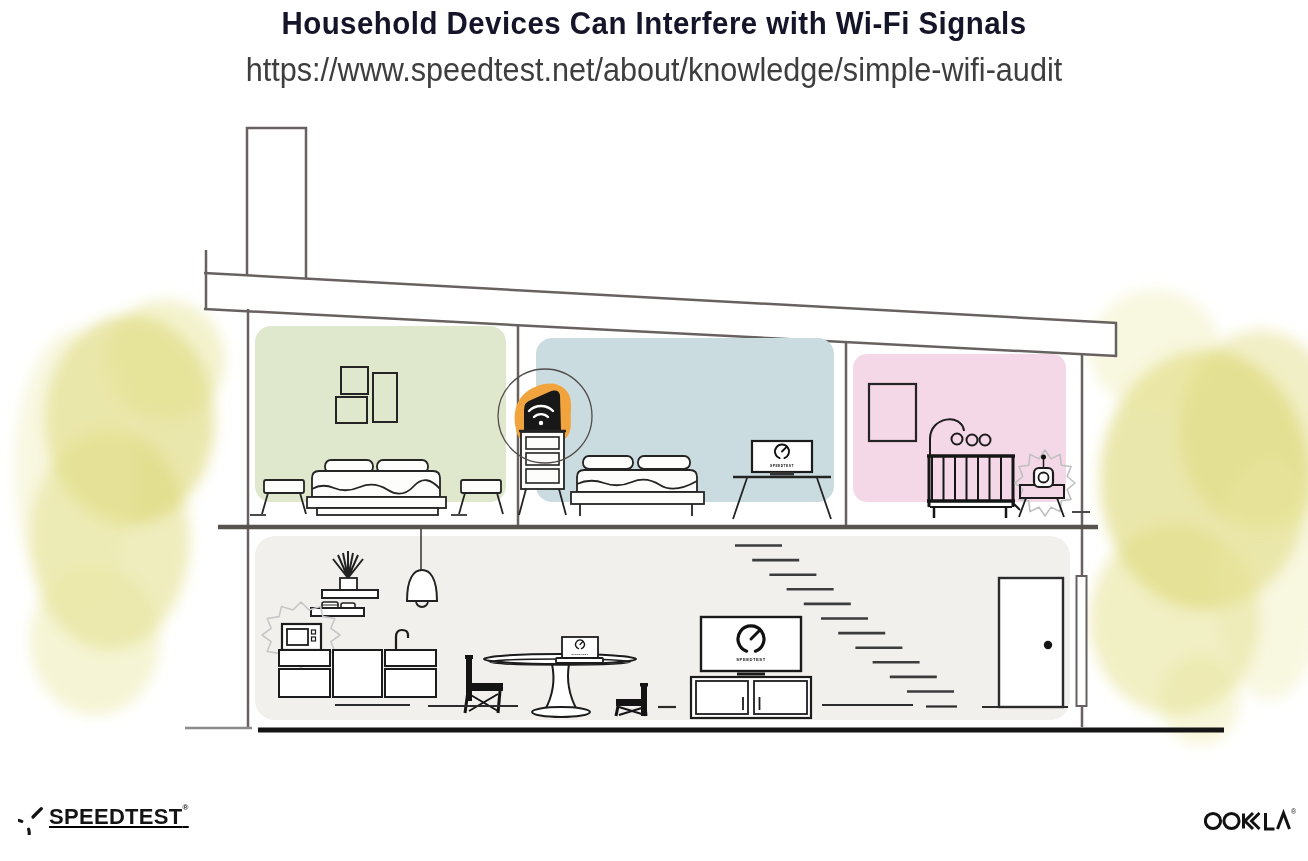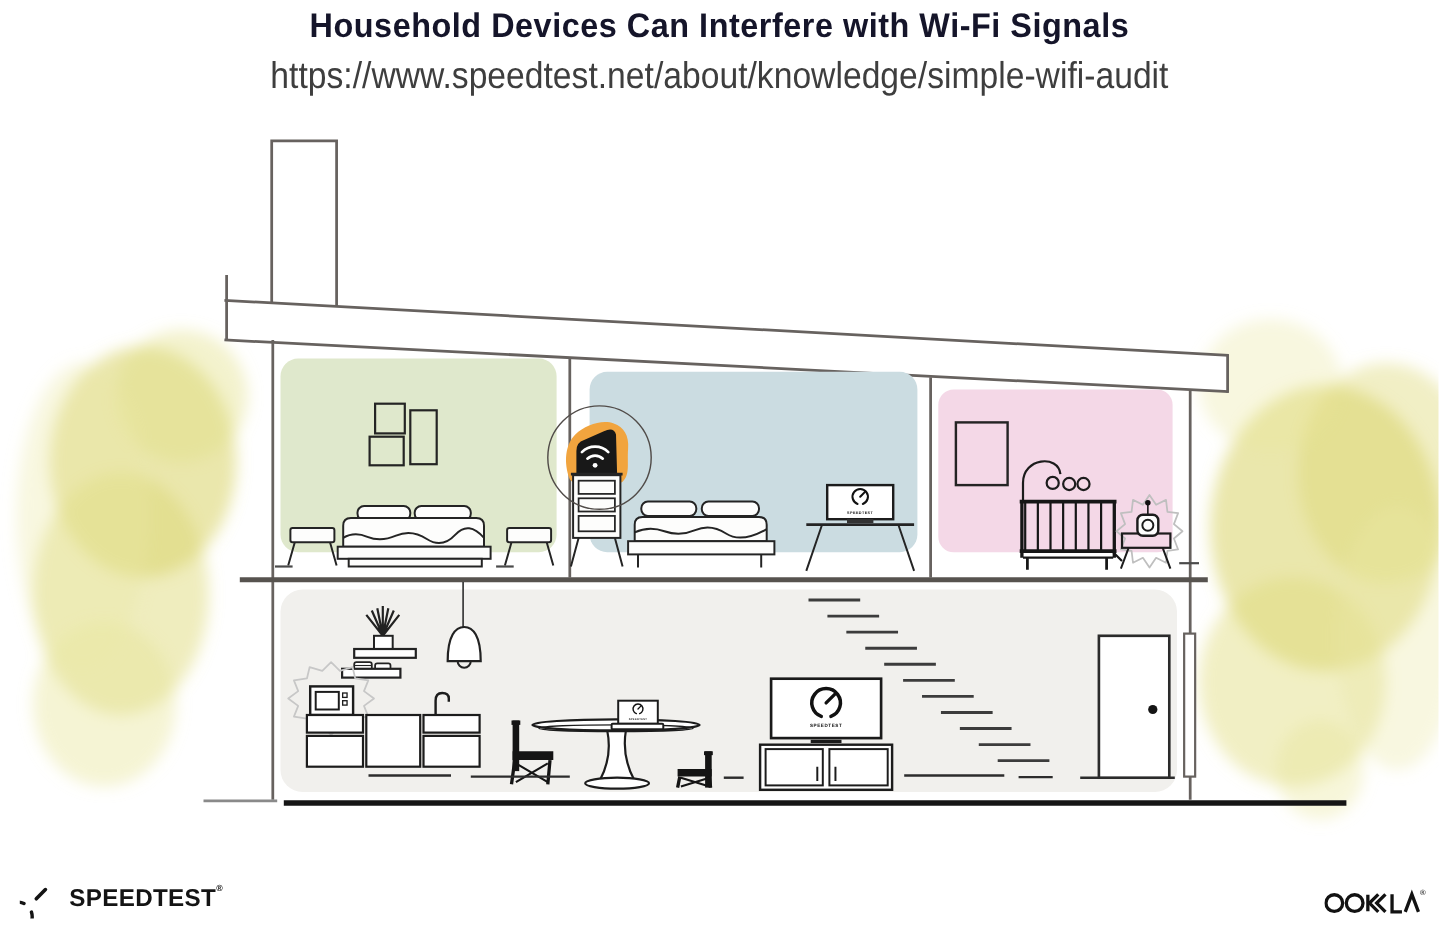--- a/index.html
+++ b/index.html
@@ -8,21 +8,21 @@
   .hdr{position:absolute;left:0;top:0;width:100%;text-align:center;}
   .hdr h1{margin:0;position:absolute;top:6px;left:0;width:100%;
           font-size:31px;font-weight:700;letter-spacing:.5px;color:#15152a;
           transform:scaleX(.95);transform-origin:50% 0;}
   .hdr .url{position:absolute;top:50px;left:0;width:100%;
           font-size:34px;font-weight:400;letter-spacing:0;color:#3e3e3e;
           transform:scaleX(.9);transform-origin:50% 0;}
   svg{display:block;}
   svg text{font-family:"Liberation Sans",sans-serif;}
   .house{position:absolute;left:0;top:0;}
-  .footer-st{position:absolute;left:18px;top:799px;height:36px;display:flex;align-items:center;gap:14px;}
+  .footer-st{position:absolute;left:18px;top:799px;height:36px;display:flex;align-items:center;gap:0;text-decoration:underline;}
   .footer-st .word{font-size:22px;font-weight:700;letter-spacing:.3px;color:#141414;}
   .footer-st sup{font-size:8px;font-weight:700;color:#141414;vertical-align:top;line-height:1;}
   .footer-ookla{position:absolute;right:10px;top:804px;}
 </style>
 </head>
 <body>
 
 <div class="stage">
 
   <div class="hdr">

